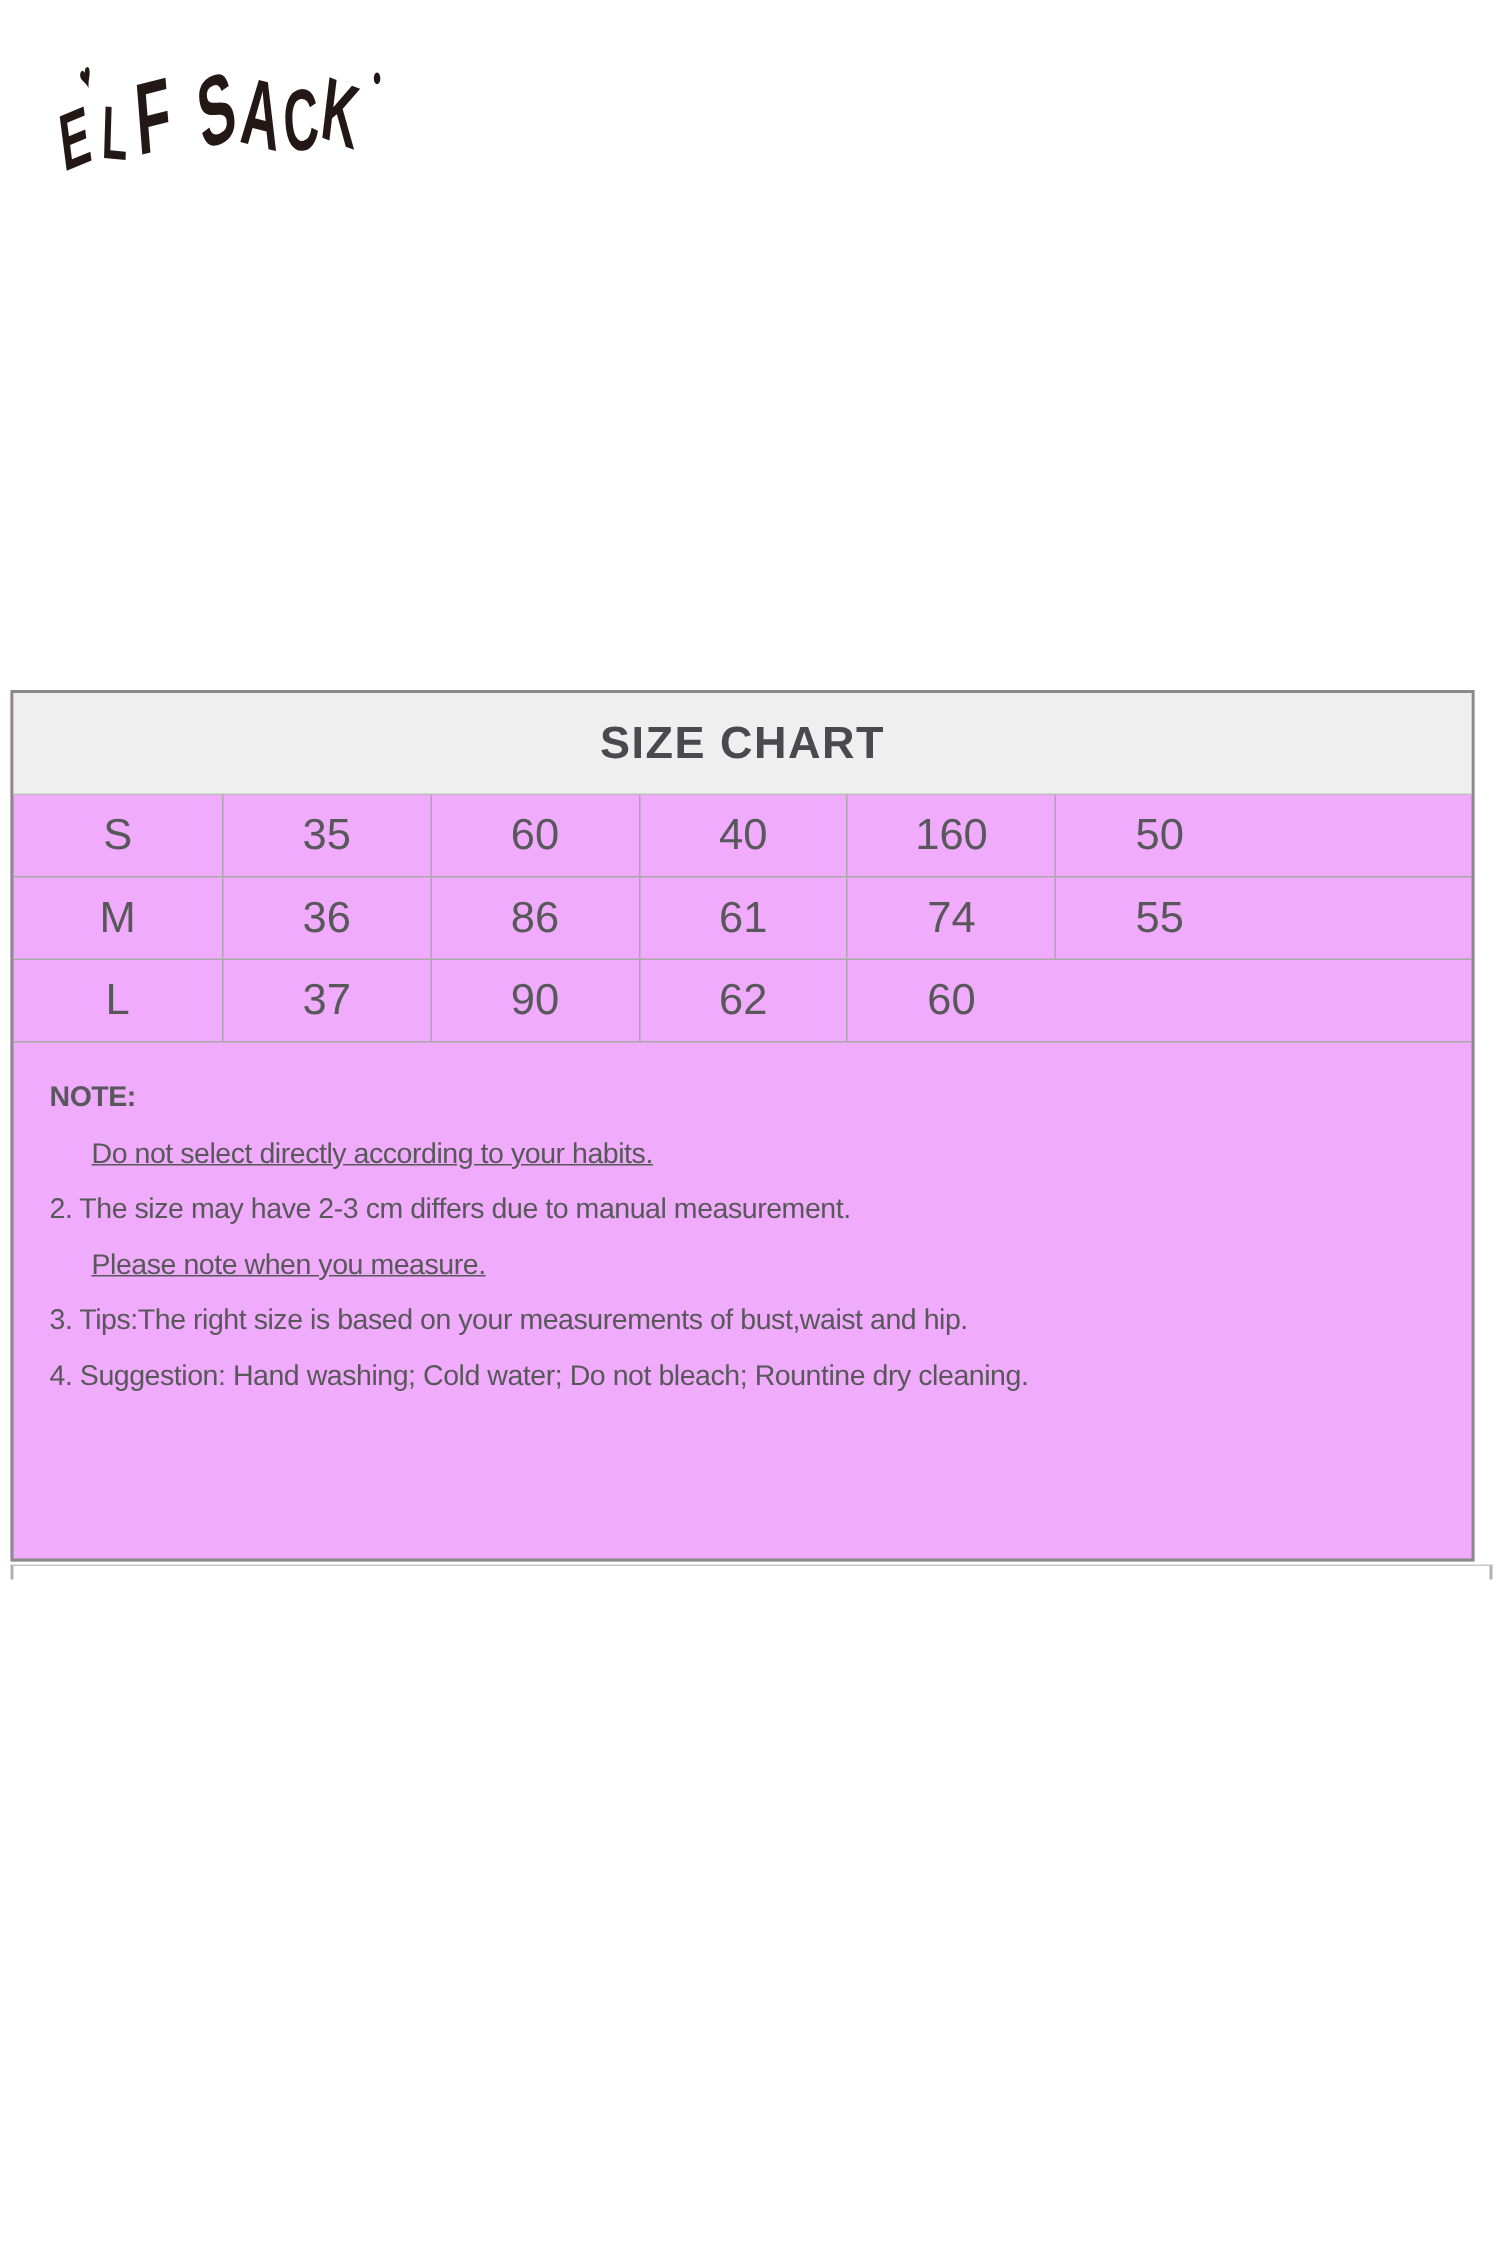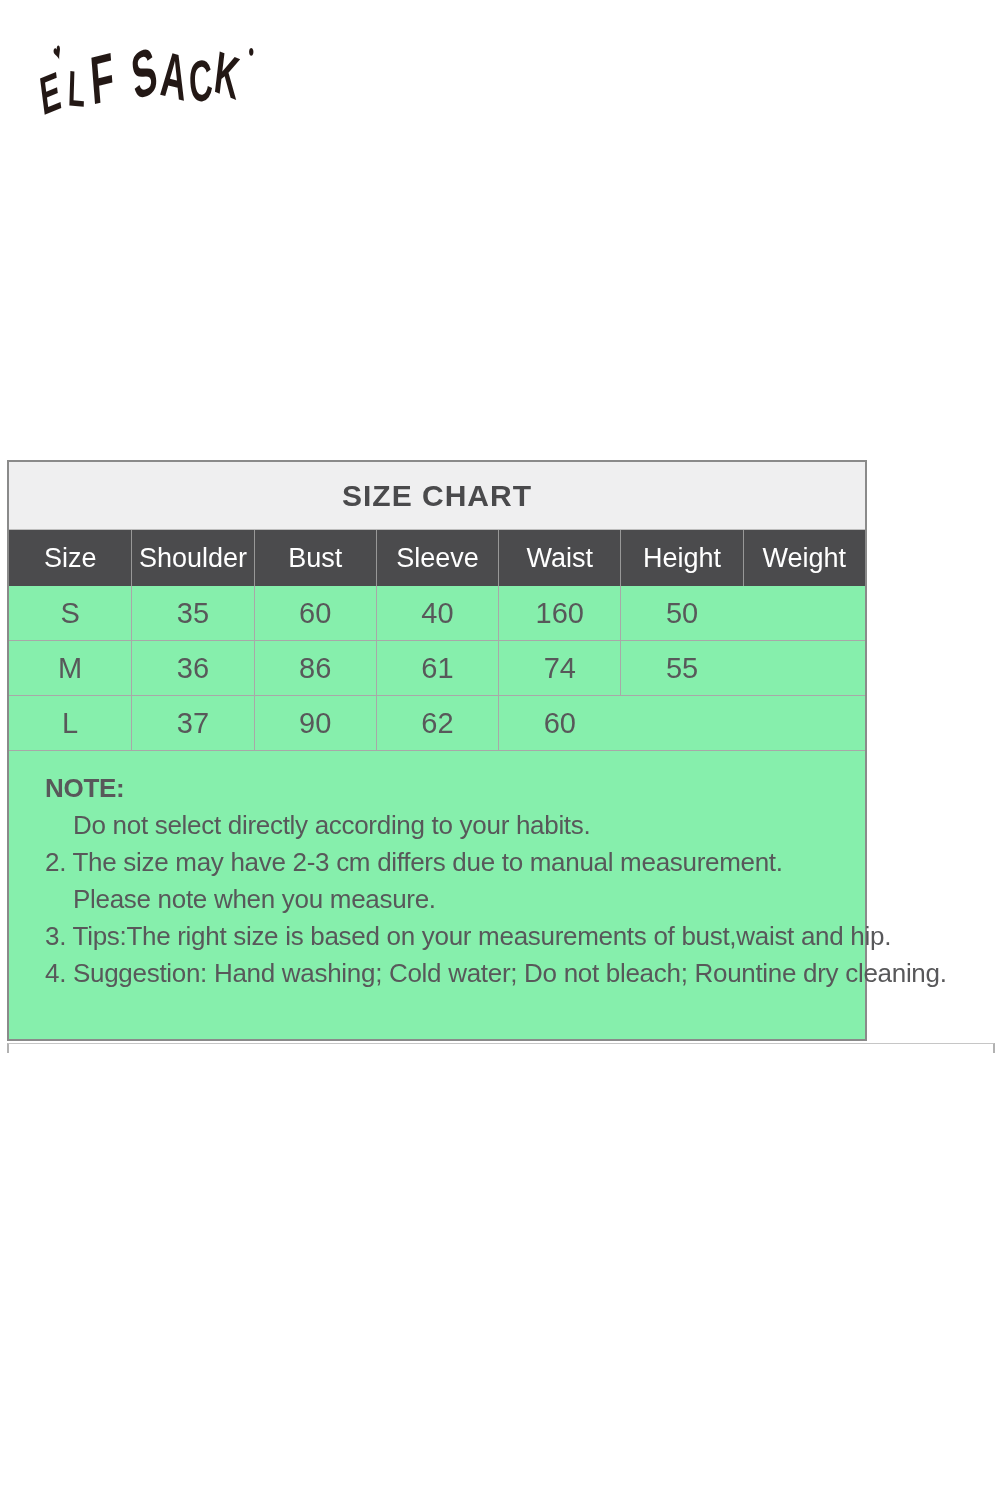--- a/index.html
+++ b/index.html
@@ -40,25 +40,25 @@
   .lg-a     { left: 216px; top: 6px;  font-size: 64px; transform: rotate(8deg); }
   .lg-c     { left: 266px; top: 14px; font-size: 58px; transform: rotate(-6deg); }
   .lg-k     { left: 312px; top: 8px;  font-size: 60px; transform: rotate(12deg); }
   .lg-dot   { left: 372px; top: 4px;  font-size: 18px; }
 
   
   .chart-box {
     position: absolute;
     left: 7px;
     top: 460px;
-    width: 860px;
+    width: 976px;
     height: 581px;
     box-sizing: border-box;
     border: 2px solid #8a8a8a;
-    background: #86efac;
+    background: #f0abfc;
   }
   .title-band {
     height: 67px;
     background: #efeff0;
     border-bottom: 1px solid #bdbdbd;
     display: flex;
     align-items: center;
     justify-content: center;
     font-size: 30px;
     font-weight: 700;
@@ -93,34 +93,34 @@
     display: flex;
     align-items: center;
     justify-content: center;
     height: 100%;
   }
   .data-row .cell + .cell { border-left: 1px solid #a8a8a8; text-align: center; }
 
   
   .note {
     border-top: 1px solid #a8a8a8;
-    padding: 18px 20px 0 36px;
+    padding: 18px 20px 0 24px;
     color: #58585a;
-    font-size: 26px;
+    font-size: 19px;
     letter-spacing: -0.3px;
   }
   .note-heading {
     font-weight: 700;
     line-height: 38px;
   }
   .note-line {
     line-height: 37px;
     white-space: nowrap;
   }
-  .note-line.cont { padding-left: 28px; }
+  .note-line.cont { padding-left: 28px; text-decoration: underline; }
 
   
   .next-box {
     position: absolute;
     left: 7px;
     top: 1043px;
     width: 988px;
     height: 10px;
     box-sizing: border-box;
     border-left: 2px solid #b2b2b2;
@@ -141,29 +141,20 @@
   <span class="ltr lg-a">A</span>
   <span class="ltr lg-c">C</span>
   <span class="ltr lg-k">K</span>
   <span class="ltr lg-dot">●</span>
 </div>
 
 <div class="chart-box">
 
   <div class="title-band">SIZE CHART</div>
 
-  <div class="col-header">
-    <div class="cell">Size</div>
-    <div class="cell">Shoulder</div>
-    <div class="cell">Bust</div>
-    <div class="cell">Sleeve</div>
-    <div class="cell">Waist</div>
-    <div class="cell">Height</div>
-    <div class="cell">Weight</div>
-  </div>
 
   <div class="data-row">
     <div class="cell">S</div>
     <div class="cell">35</div>
     <div class="cell">60</div>
     <div class="cell">40</div>
     <div class="cell">160</div>
     <div class="cell">50</div>
   </div>
 

